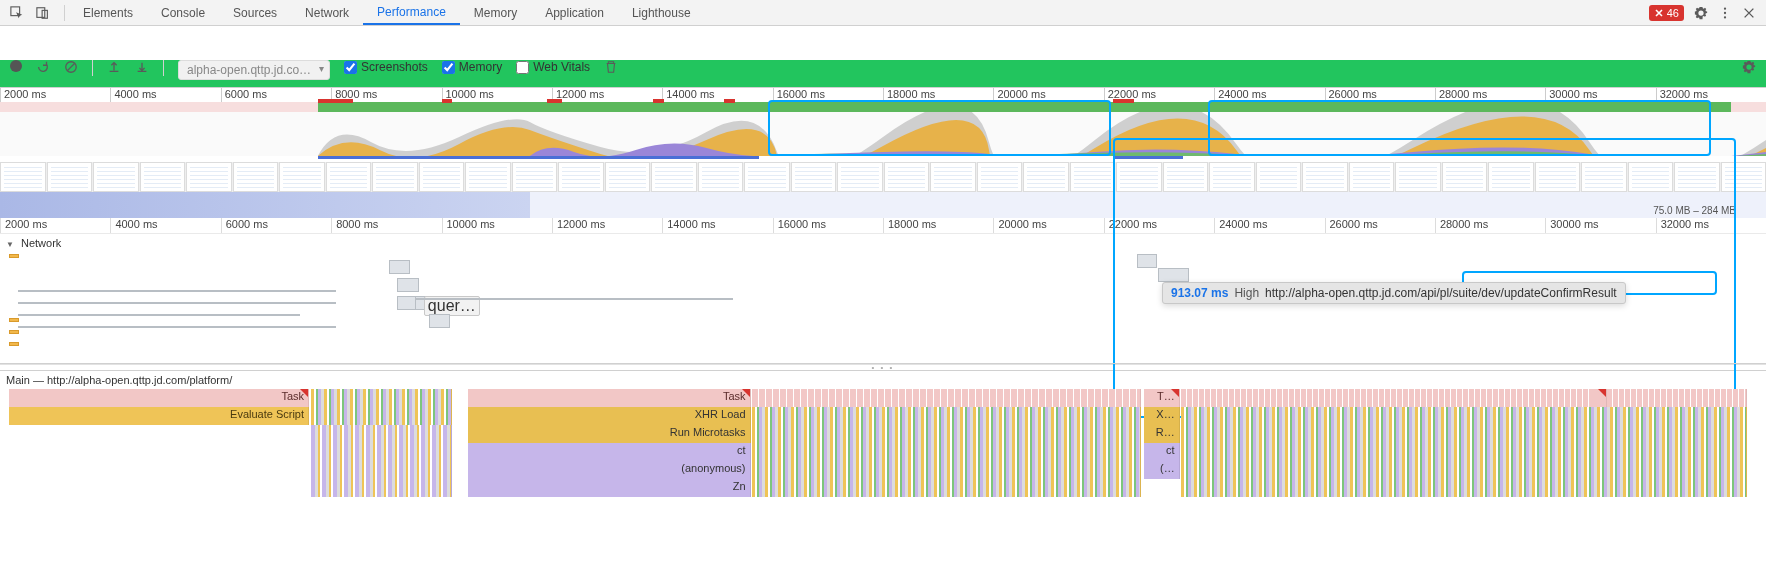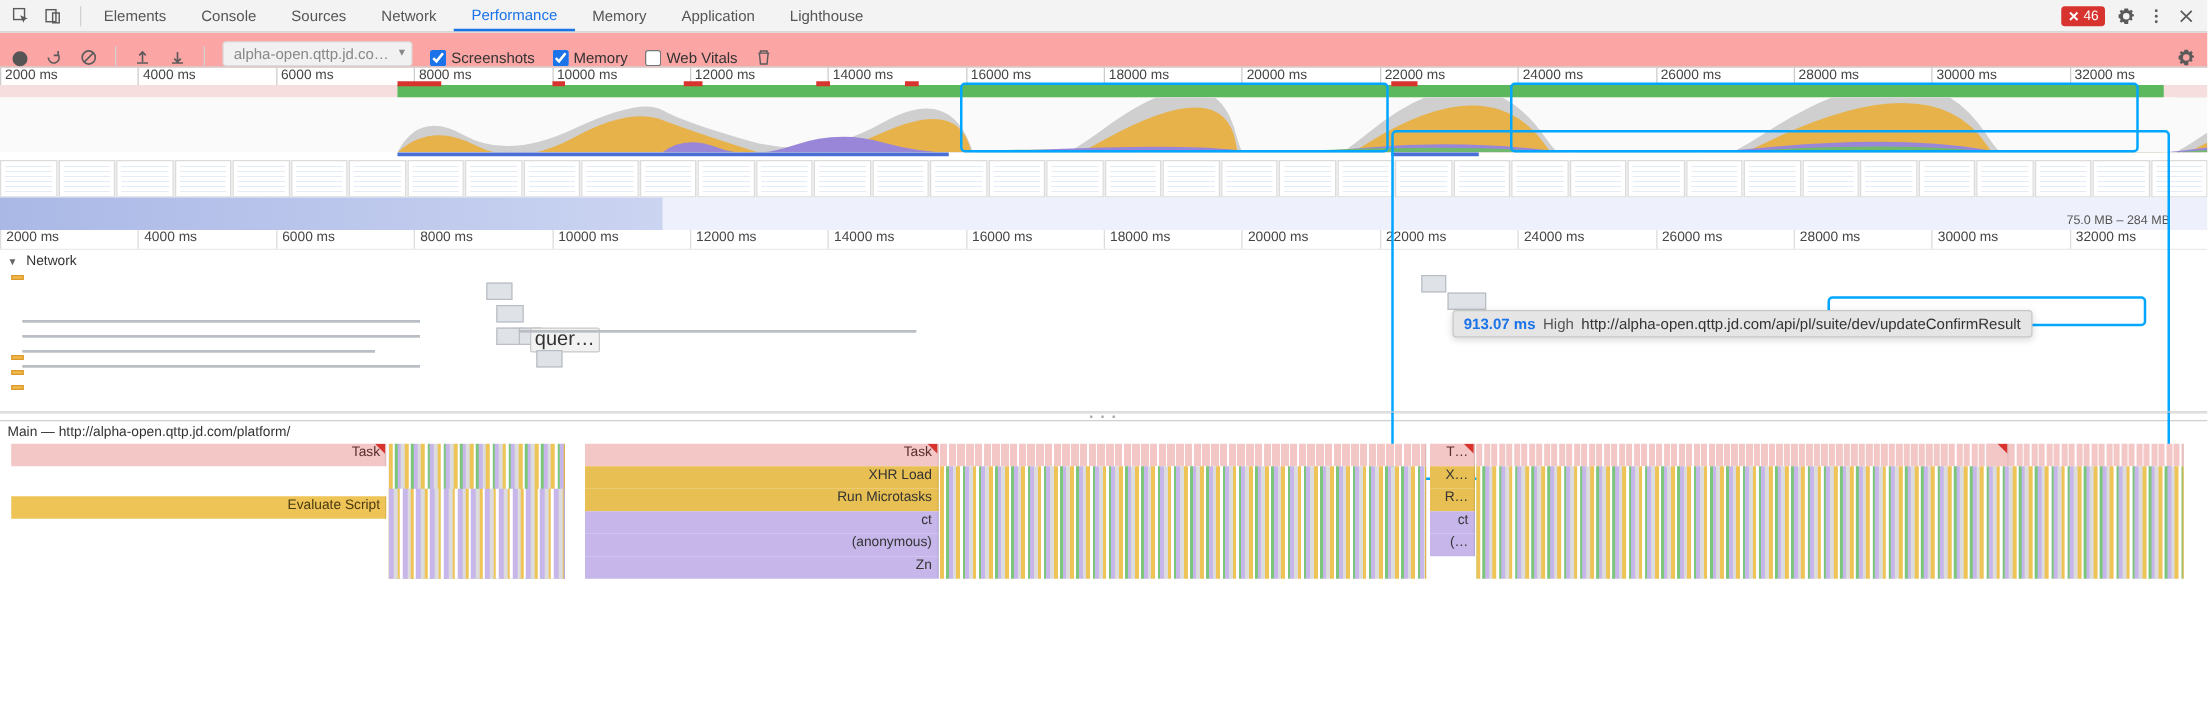--- a/index.html
+++ b/index.html
@@ -14,23 +14,23 @@
   }
   .tabs .left-icons { display: flex; gap: 12px; padding: 0 10px; align-items: center; }
   .tabs .tab { padding: 0 14px; height: 100%; display: flex; align-items: center; color: #555; cursor: pointer; }
   .tabs .tab.active { color: #1a73e8; border-bottom: 2px solid #1a73e8; }
   .tabs .right { margin-left: auto; display: flex; align-items: center; gap: 10px; padding-right: 10px; }
   .badge { background: #d8342f; color: #fff; border-radius: 3px; padding: 0 5px; display: flex; align-items: center; gap: 3px; font-size: 11px; height: 16px; }
   .icon { width: 14px; height: 14px; display: inline-block; color: #5a5a5a; }
 
   
   .toolbar {
-    display: flex; align-items: flex-end; height: 28px;
+    display: flex; align-items: flex-start; height: 28px;
     border-bottom: 1px solid #d0d0d0; padding: 0 10px; gap: 14px;
-    font-size: 12px; background: #fca5a5;
+    font-size: 12px; background: #22c55e; margin-top: 34px;
   }
   .toolbar .circle { width: 12px; height: 12px; border-radius: 50%; background: #555; }
   .toolbar .dropdown {
     background: #f1f1f1; border: 1px solid #dcdcdc; border-radius: 3px;
     padding: 2px 18px 2px 8px; color: #888; position: relative; min-width: 150px;
   }
   .toolbar .dropdown::after { content: "▾"; position: absolute; right: 5px; top: 2px; font-size: 10px; color: #888; }
   .toolbar label { display: flex; align-items: center; gap: 4px; color: #333; }
   .toolbar input[type=checkbox] { accent-color: #1a73e8; width: 13px; height: 13px; }
   .toolbar .gear-right { margin-left: auto; }
@@ -78,21 +78,21 @@
   .tooltip .time { color: #1a73e8; font-weight: 600; }
   .tooltip .prio { color: #555; }
   .splitter { height: 7px; background: #fff; border-top: 1px solid #e2e2e2; border-bottom: 1px solid #d0d0d0; display: flex; align-items: center; justify-content: center; color: #aaa; font-size: 8px; letter-spacing: 2px; cursor: row-resize; }
 
   
   .main { }
   .main .hdr { font-size: 11px; color: #333; padding: 3px 6px; }
   .flame { position: relative; height: 120px; }
   .bar { position: absolute; height: 18px; font-size: 11px; padding: 1px 4px; overflow: hidden; white-space: nowrap; border-right: 1px solid rgba(0,0,0,.08); text-align: right; }
   .c-task  { background: #f2c7c6; color: #5a2c2b; }
-  .c-eval  { background: #efc457; color: #4a3a10; margin-top: 24px; }
+  .c-eval  { background: #efc457; color: #4a3a10; }
   .c-xhr   { background: #e8bf52; }
   .c-micro { background: #e8bf52; }
   .c-purple{ background: #c6b6ea; }
   .redtri::after {
     content: ""; position: absolute; right: 0; top: 0;
     border-top: 8px solid #d8342f; border-left: 8px solid transparent;
   }
   .stripes { background-image: repeating-linear-gradient(90deg, #efc457 0 3px, #fff 3px 5px, #7cc67c 5px 7px, #c6b6ea 7px 10px, #dcdcdc 10px 13px); }
   .stripes2 { background-image: repeating-linear-gradient(90deg, #c6b6ea 0 4px, #dcdcdc 4px 7px, #efc457 7px 9px, #fff 9px 11px); }
 

